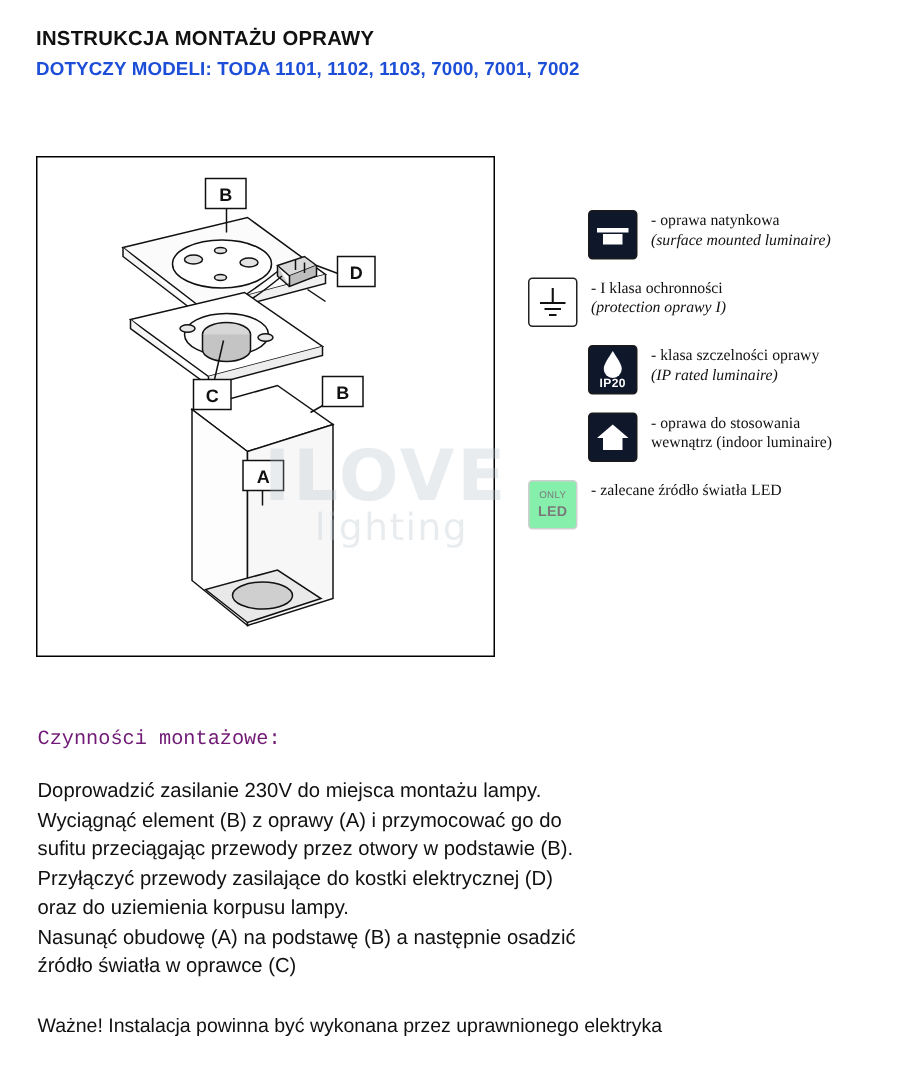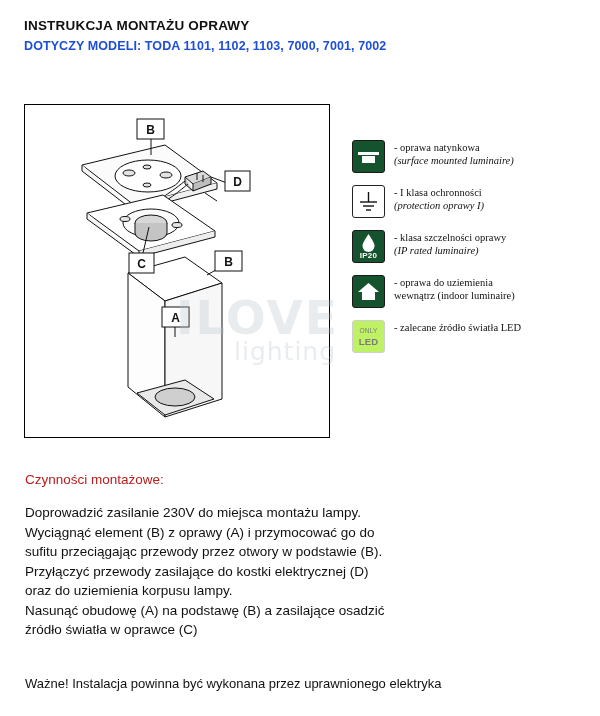--- a/index.html
+++ b/index.html
@@ -63,21 +63,21 @@
     font-weight: bold;
     color: #b9c3cc;
     letter-spacing: 2px;
     line-height: 0.95;
   }
   .wm-sub {
     font-family: "DejaVu Sans", sans-serif;
     font-size: 25px;
     color: #b9c3cc;
     letter-spacing: 1px;
-    margin-left: 58px;
+    margin-left: 34px;
     margin-top: -4px;
   }
 
   
   .legend {
     position: absolute;
     left: 352px; top: 140px;
     width: 238px;
   }
   .legend-row {
@@ -89,25 +89,26 @@
   .legend-icon {
     width: 33px; height: 33px;
     flex: 0 0 33px;
     border: 1px solid #222;
     border-radius: 3px;
     background: #fff;
     position: relative;
     margin-right: 9px;
   }
   .legend-icon.dark {
-    background: #14532d;
+    background: #0f172a;
     border-color: #1a1a1a;
+    margin-left: 40px;
   }
   .legend-icon.gray {
-    background: #bef264;
+    background: #86efac;
     border-color: #cfcfcf;
   }
   .legend-text {
     font-size: 10.5px;
     line-height: 1.25;
     padding-top: 1px;
     color: #111;
     font-family: Liberation Serif, serif;
   }
   .legend-text .it { font-style: italic; }
@@ -126,22 +127,23 @@
   }
 
   
   .instr {
     position: absolute;
     left: 25px; top: 468px;
     width: 550px;
   }
   .instr-heading {
     font-size: 13.5px;
-    margin: 4px 0 16px 0;
-    color: #b91c1c;
+    margin: 18px 0 16px 0;
+    color: #701a75;
+    font-family: Liberation Mono, monospace;
   }
   .instr-line {
     font-size: 13.5px;
     line-height: 1.45;
     margin: 0;
     color: #111;
   }
   .note {
     position: absolute;
     left: 25px; top: 676px;
@@ -302,21 +304,21 @@
       </div>
     </div>
 
     <div class="legend-row">
       <div class="legend-icon dark">
         <svg width="31" height="31" viewBox="0 0 31 31">
           <path d="M15.5 7 L 26 16 L 22 16 L 22 24 L 9 24 L 9 16 L 5 16 Z" fill="#ffffff"></path>
         </svg>
       </div>
       <div class="legend-text">
-        <div>- oprawa do uziemienia</div>
+        <div>- oprawa do stosowania</div>
         <div>wewnątrz (indoor luminaire)</div>
       </div>
     </div>
 
     <div class="legend-row">
       <div class="legend-icon gray">
         <div class="onlyled-1">ONLY</div>
         <div class="onlyled-2">LED</div>
       </div>
       <div class="legend-text">
@@ -326,19 +328,19 @@
 
   </div>
 
   <div class="instr">
     <div class="instr-heading">Czynności montażowe:</div>
     <p class="instr-line">Doprowadzić zasilanie 230V do miejsca montażu lampy.</p>
     <p class="instr-line">Wyciągnąć element (B) z oprawy (A) i przymocować go do</p>
     <p class="instr-line">sufitu przeciągając przewody  przez otwory w podstawie (B).</p>
     <p class="instr-line">Przyłączyć przewody zasilające do kostki elektrycznej (D)</p>
     <p class="instr-line">oraz do uziemienia korpusu lampy.</p>
-    <p class="instr-line">Nasunąć obudowę (A) na podstawę (B) a zasilające osadzić</p>
+    <p class="instr-line">Nasunąć obudowę (A) na podstawę (B) a następnie osadzić</p>
     <p class="instr-line">źródło światła w oprawce (C)</p>
   </div>
 
   <div class="note">Ważne! Instalacja powinna być wykonana przez uprawnionego elektryka</div>
 
 </div>
 
 </body></html>

